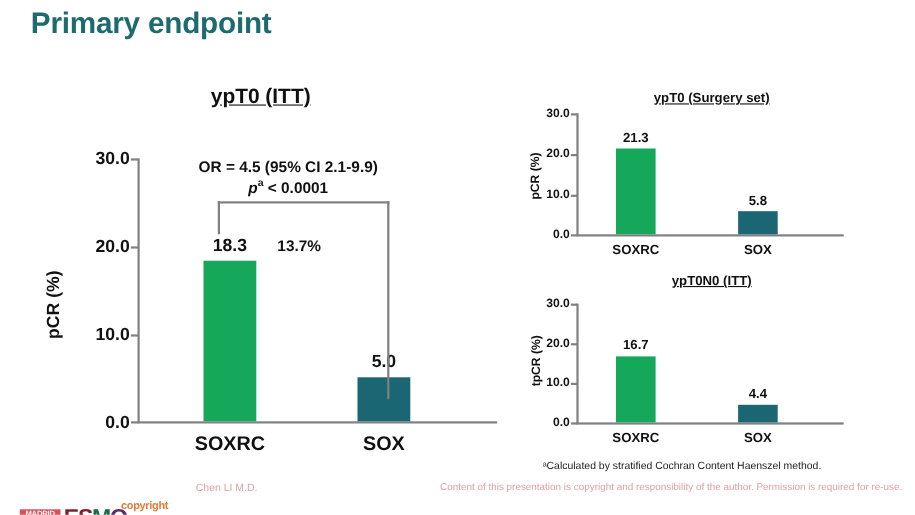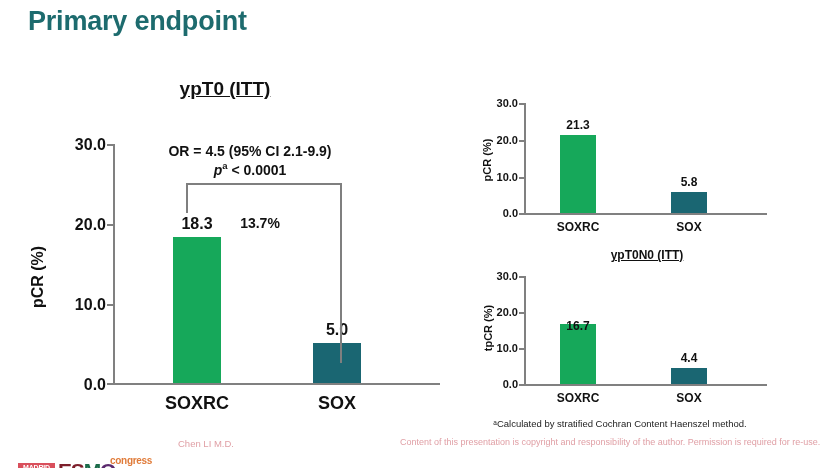--- a/index.html
+++ b/index.html
@@ -70,21 +70,21 @@
   }
   .cat-label {
     position:absolute;
     font-weight:bold;
     color:#111;
     text-align:center;
     white-space:nowrap;
   }
 
   
-  #chart-main { left:0; top:78px; width:450px; height:330px;padding-left:13px; }
+  #chart-main { left:12px; top:78px; width:450px; height:330px;padding-left:13px; }
   #chart-main .chart-title { top:0; font-size:19px; }
   #chart-main .tick-label { font-size:16px; }
   #chart-main .ylabel  { font-size:16px; }
   #chart-main .bar-value { font-size:16px; }
   #chart-main .cat-label { font-size:18px; }
 
   .annot {
     position:absolute;
     text-align:center;
     font-weight:bold;
@@ -209,20 +209,21 @@
     <div class="b-top"></div>
     <div class="b-l"></div>
     <div class="b-r"></div>
   </div>
 
   <div class="annot" id="annot-diff2">13.7%</div>
 </div>
 
 <div class="chart mini" id="chart-surgery">
 
+  <div class="chart-title">ypT0 (Surgery set)</div>
 
   <div class="ylabel" style="left:-8px; top:72px; width:66px; text-align:center; transform:rotate(-90deg);">pCR (%)</div>
 
   <div class="tick-label" style="left:10px; top:15px; width:46px;">30.0</div>
   <div class="tick-label" style="left:10px; top:52px; width:46px;">20.0</div>
   <div class="tick-label" style="left:10px; top:89px; width:46px;">10.0</div>
   <div class="tick-label" style="left:10px; top:125px; width:46px;">0.0</div>
 
   <div class="axis-y" style="left:62px; top:21px; width:2px; height:111px;"></div>
   <div class="axis-x" style="left:62px; top:131px; width:243px; height:2px;"></div>
@@ -257,31 +258,31 @@
   <div class="axis-x" style="left:62px; top:136px; width:243px; height:2px;"></div>
 
   <div class="tick" style="left:57px; top:28px; width:6px; height:2px;"></div>
   <div class="tick" style="left:57px; top:64px; width:6px; height:2px;"></div>
   <div class="tick" style="left:57px; top:100px; width:6px; height:2px;"></div>
   <div class="tick" style="left:57px; top:136px; width:6px; height:2px;"></div>
 
   <div class="bar green" style="left:98px; top:76px; width:36px; height:60px;"></div>
   <div class="bar teal" style="left:209px; top:120px; width:36px; height:16px;"></div>
 
-  <div class="bar-value" style="left:86px; top:71px; width:60px;">16.7</div>
+  <div class="bar-value" style="left:86px; top:58px; width:60px;">16.7</div>
   <div class="bar-value" style="left:197px; top:103px; width:60px;">4.4</div>
 
   <div class="cat-label" style="left:81px; top:143px; width:70px;">SOXRC</div>
   <div class="cat-label" style="left:192px; top:143px; width:70px;">SOX</div>
 </div>
 
 <div id="footnote">ᵃCalculated by stratified Cochran Content Haenszel method.</div>
 <div id="copyright">Content of this presentation is copyright and responsibility of the author. Permission is required for re-use.</div>
 <div id="presenter">Chen LI M.D.</div>
 
 <div id="esmo-logo">
   <div id="madrid-badge">
     <div>MADRID</div>
     <div>2023</div>
   </div>
   <div id="esmo-word"><span class="e">E</span><span class="s">S</span><span class="m">M</span><span class="o">O</span></div>
-  <div id="congress-word">congress</div>
+  <div id="congress-word">copyright</div>
 </div>
 
 </body></html>

